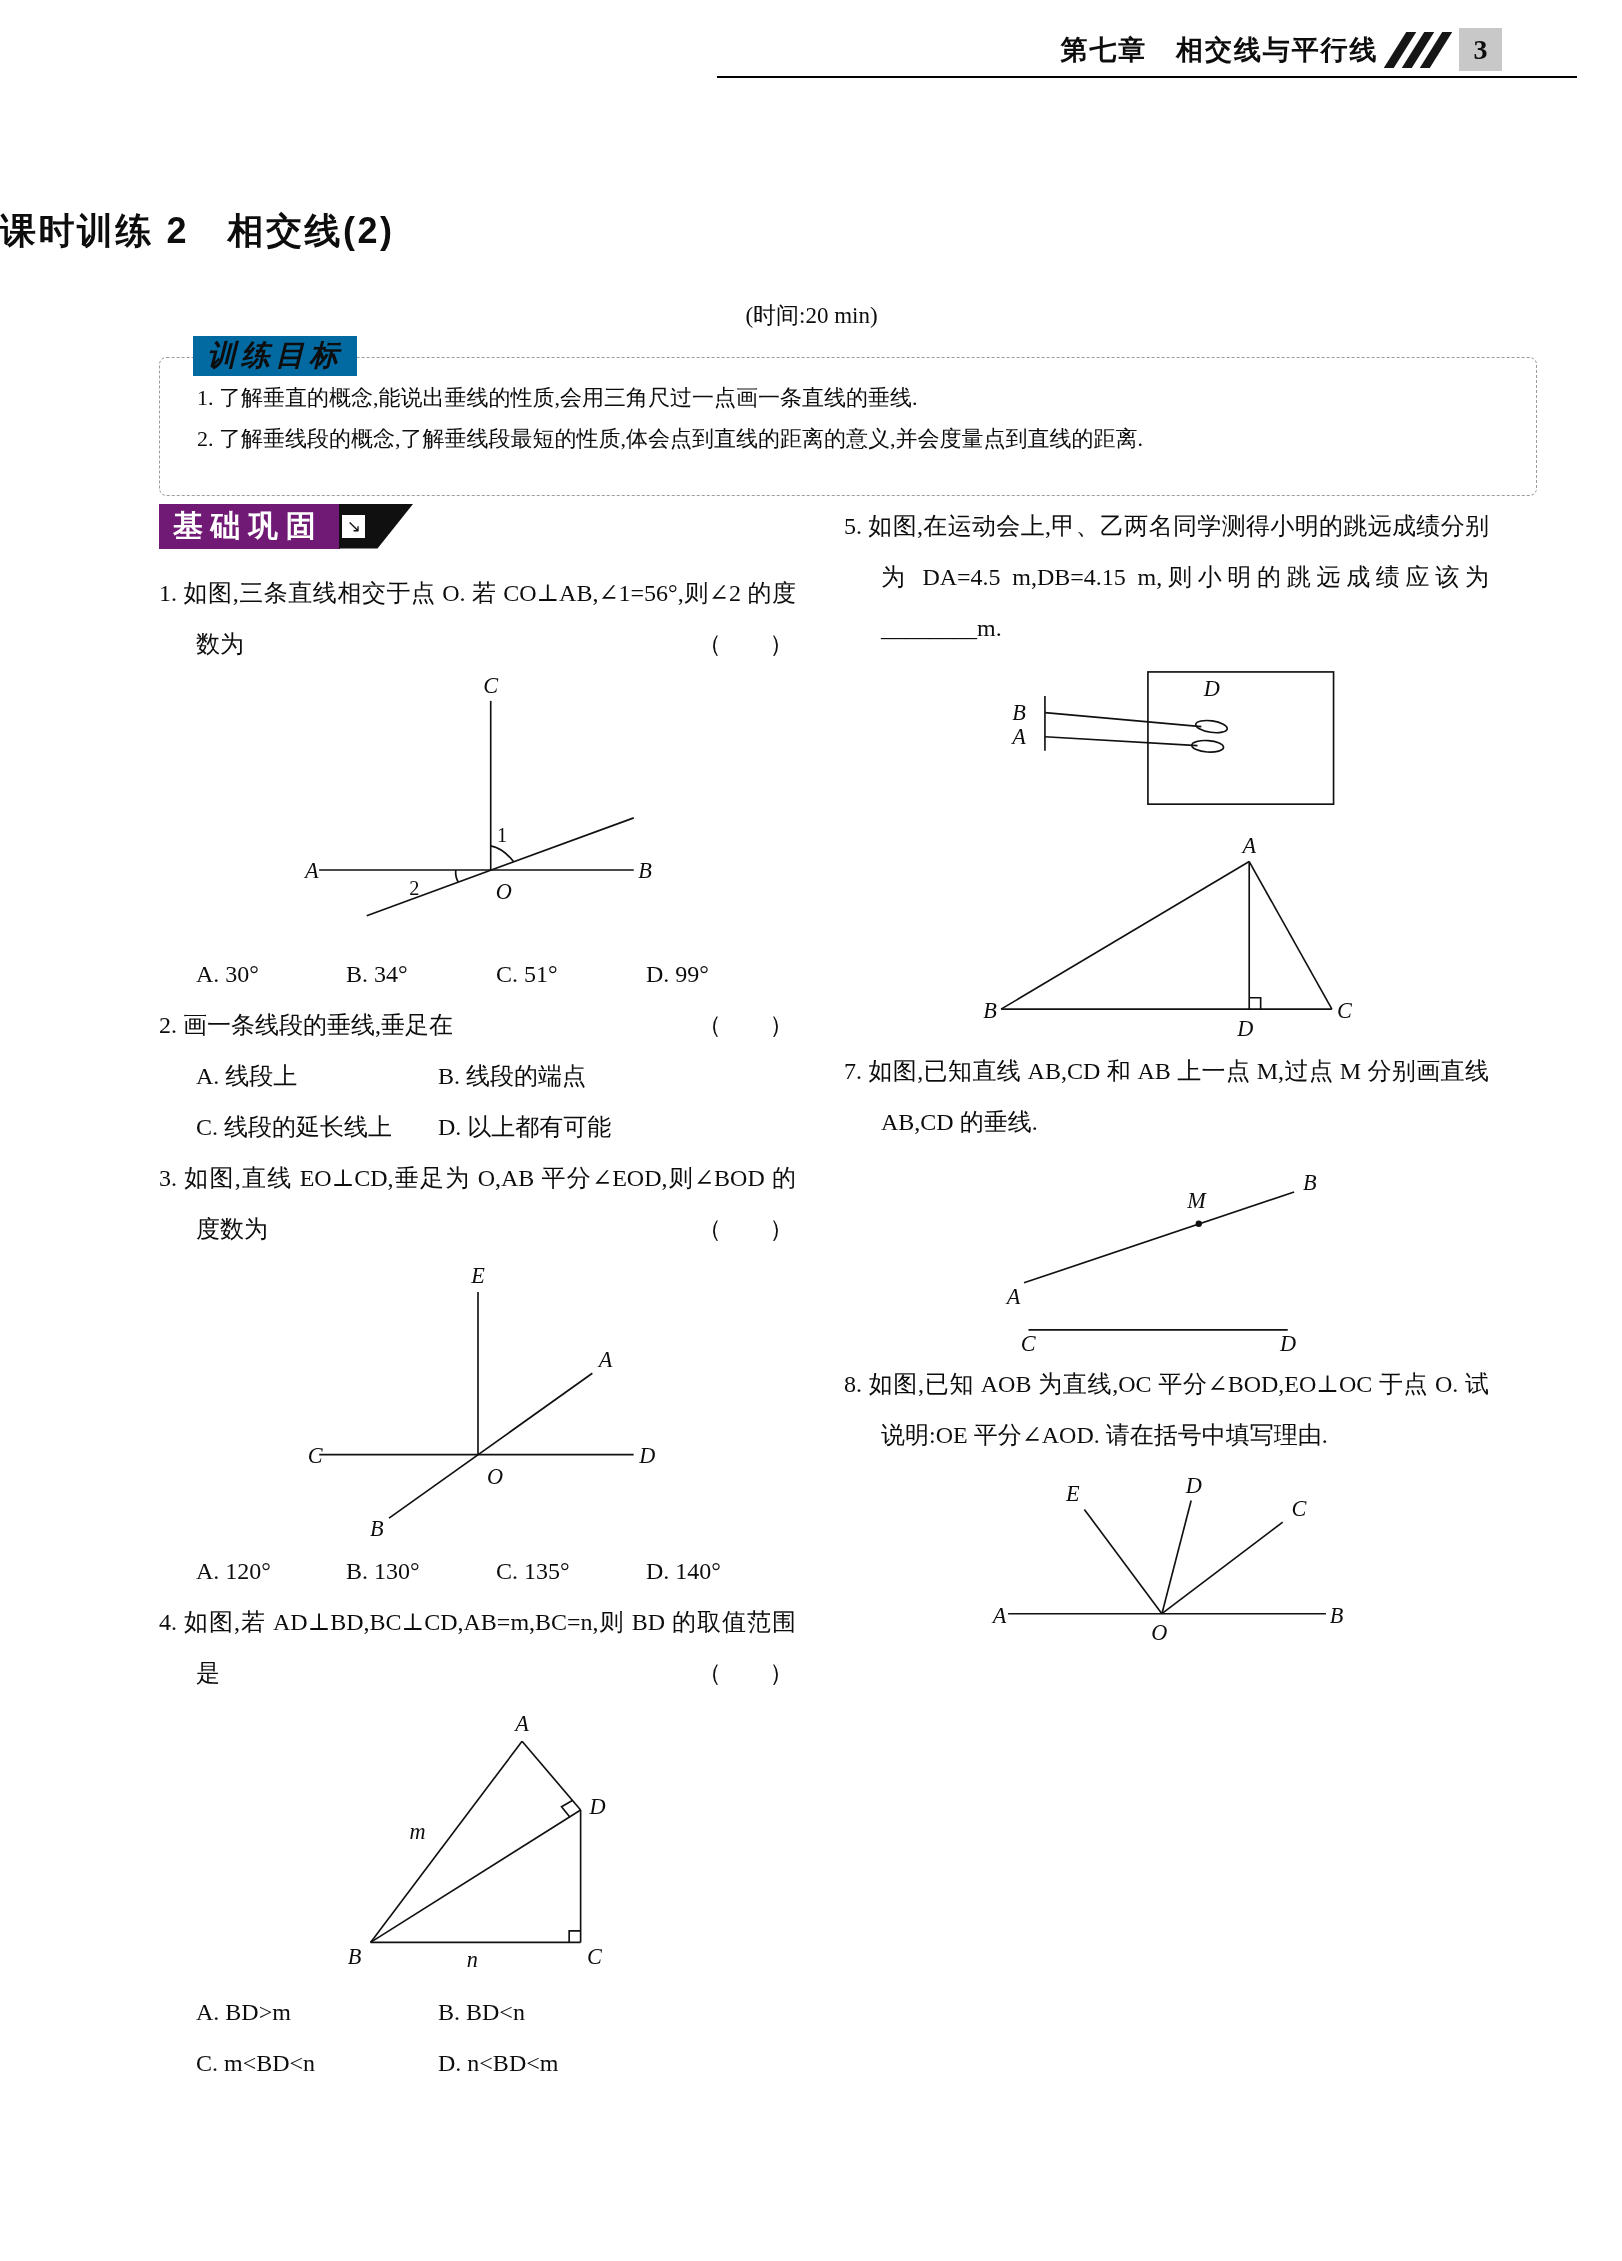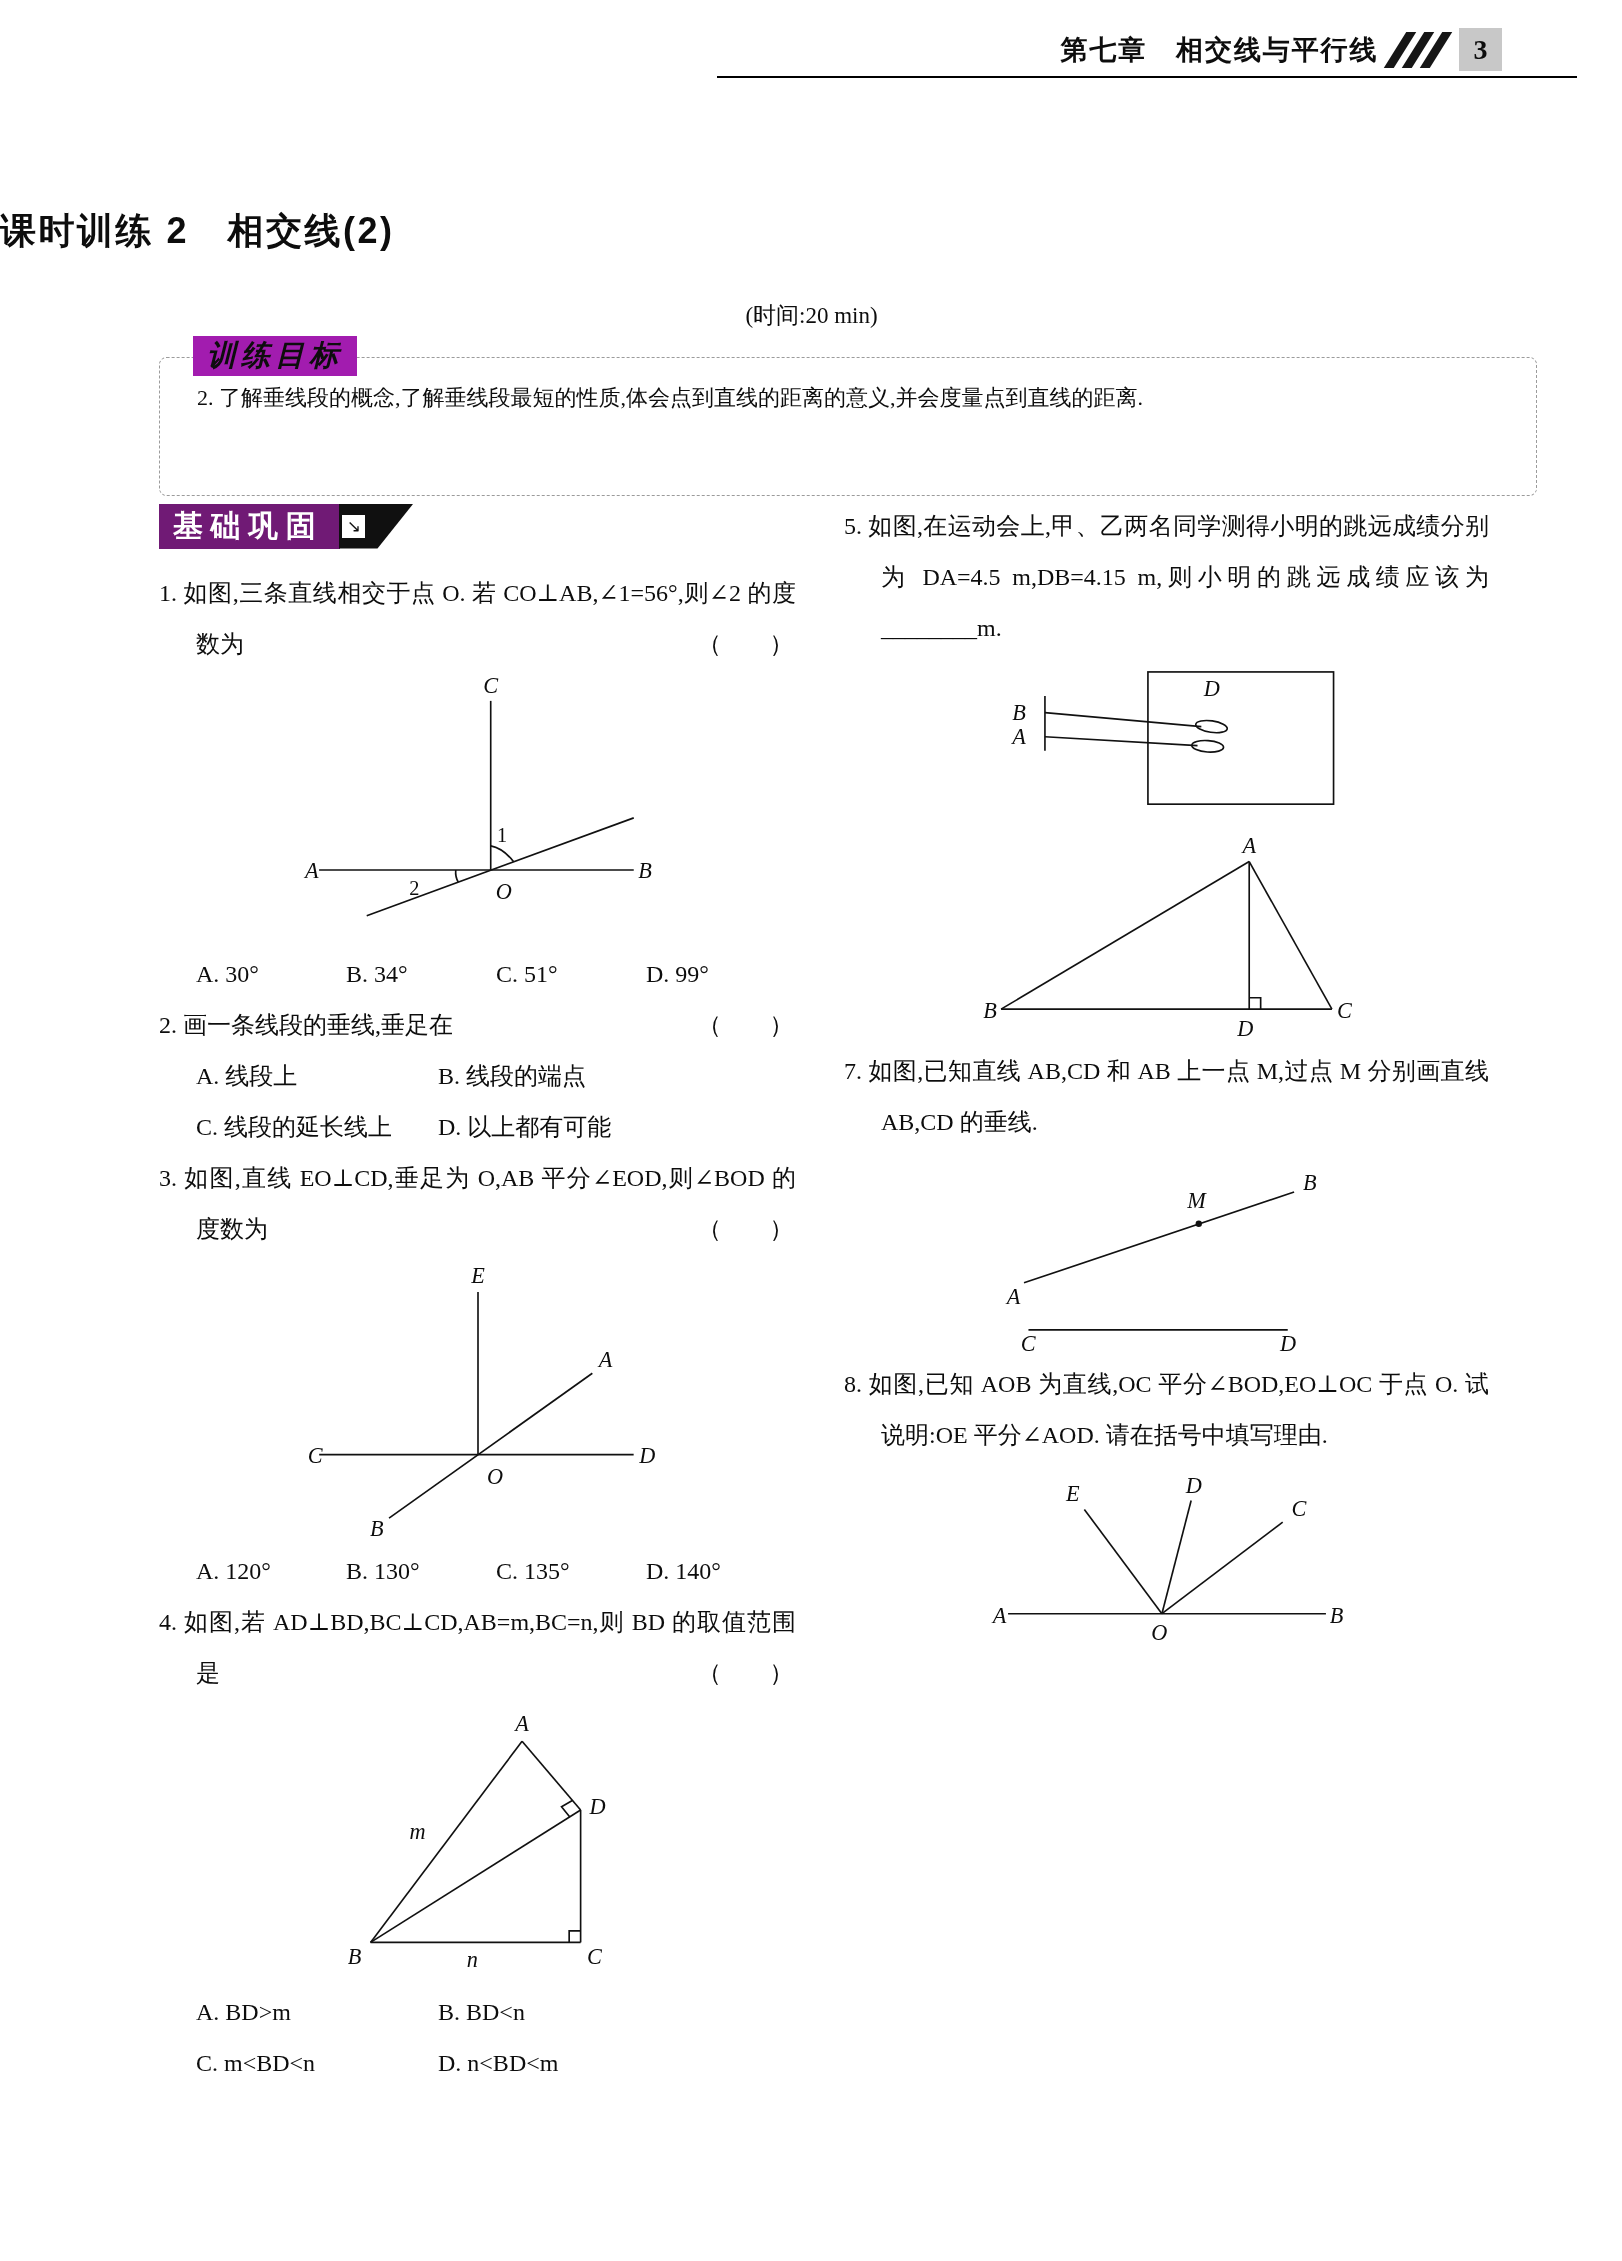--- a/index.html
+++ b/index.html
@@ -15,21 +15,21 @@
             font-weight:bold;font-size:28px;}
   .hdr-rule{position:absolute;top:76px;left:717px;width:860px;height:1.9px;background:#000;}
 
   .page-title{position:absolute;top:207px;left:0;width:100%;
               font-family:"Liberation Sans","DejaVu Sans",sans-serif;font-weight:bold;font-size:36px;letter-spacing:2.5px;}
   .subtitle{position:absolute;top:300px;left:0;width:100%;text-align:center;font-size:23px;}
 
   
   .objectives{position:absolute;top:357px;left:159px;width:1314px;height:118px;
               border:1.9px dashed #9b9b9b;border-radius:7.6px;padding:19px 25.4px 0 37px;}
-  .obj-label{position:absolute;top:-21.6px;left:33px;background:#a21caf;padding:0 14px;
+  .obj-label{position:absolute;top:-21.6px;left:33px;background:#0369a1;padding:0 14px;
              font-family:"Liberation Sans","DejaVu Sans",sans-serif;font-weight:bold;font-style:italic;
              font-size:29px;letter-spacing:5.1px;}
   .objectives p{margin:0;font-size:22px;line-height:41px;text-align:justify;}
 
   
   .columns{position:absolute;top:501px;left:159px;width:1331px;display:flex;gap:48px;align-items:flex-start;}
   .col-left{width:637px;flex:none;}
   .col-right{width:645px;flex:none;}
 
   
@@ -71,20 +71,21 @@
       </span>
     <span class="page-num">3</span>
   </div>
   <div class="hdr-rule"></div>
 
   <div class="page-title">课时训练 2　相交线(2)</div>
   <div class="subtitle">(时间:20 min)</div>
 
   <div class="objectives">
     <span class="obj-label">训练目标</span>
+    <p>1. 了解垂直的概念,能说出垂线的性质,会用三角尺过一点画一条直线的垂线.</p>
     <p>2. 了解垂线段的概念,了解垂线段最短的性质,体会点到直线的距离的意义,并会度量点到直线的距离.</p>
   </div>
 
   <div class="columns">
 
     <div class="col-left">
 
       <div class="badge">
         <span class="badge-main">基础巩固</span>
         <span class="badge-tail">

